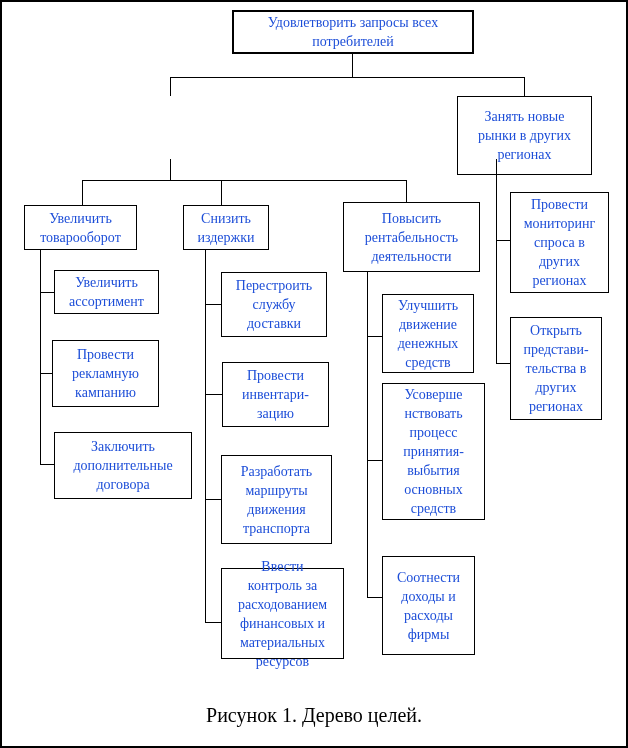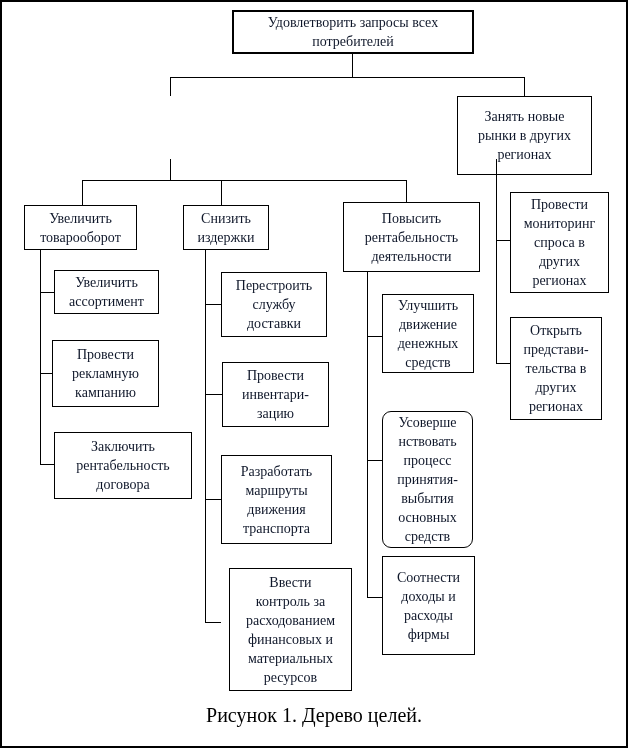--- a/index.html
+++ b/index.html
@@ -11,21 +11,21 @@
     border: 2px solid #000000;
     box-sizing: border-box;
     font-family: "Liberation Serif", serif;
     overflow: hidden;
   }
   .node {
     position: absolute;
     box-sizing: border-box;
     border: 1px solid #000000;
     background: #ffffff;
-    color: #0f172a;
+    color: #1d4ed8;
     display: flex;
     align-items: center;
     justify-content: center;
     text-align: center;
     white-space: pre-line;
     font-size: 14px;
     line-height: 19px;
     padding: 2px 9px;
   }
   .node.root { border-width: 2px; }
@@ -70,45 +70,45 @@
 тельства в
 других
 регионах</div>
 
   <div class="node" style="left:52px; top:268px; width:105px; height:44px;">Увеличить
 ассортимент</div>
   <div class="node" style="left:50px; top:338px; width:107px; height:67px;">Провести
 рекламную
 кампанию</div>
   <div class="node" style="left:52px; top:430px; width:138px; height:67px;">Заключить
-рентабельность
+дополнительные
 договора</div>
 
   <div class="node" style="left:219px; top:270px; width:106px; height:65px;">Перестроить
 службу
 доставки</div>
   <div class="node" style="left:220px; top:360px; width:107px; height:65px;">Провести
 инвентари-
 зацию</div>
   <div class="node" style="left:219px; top:453px; width:111px; height:89px;">Разработать
 маршруты
 движения
 транспорта</div>
-  <div class="node" style="left:219px; top:566px; width:123px; height:123px;margin-left:8px;">Ввести
+  <div class="node" style="left:219px; top:566px; width:123px; height:91px;">Ввести
 контроль за
 расходованием
 финансовых и
 материальных
 ресурсов</div>
 
   <div class="node" style="left:380px; top:292px; width:92px; height:79px;">Улучшить
 движение
 денежных
 средств</div>
-  <div class="node" style="left:380px; top:409px; width:91px; height:137px;border-radius:9px;">Усоверше
+  <div class="node" style="left:380px; top:381px; width:103px; height:137px;">Усоверше
 нствовать
 процесс
 принятия-
 выбытия
 основных
 средств</div>
   <div class="node" style="left:380px; top:554px; width:93px; height:99px;">Соотнести
 доходы и
 расходы
 фирмы</div>

